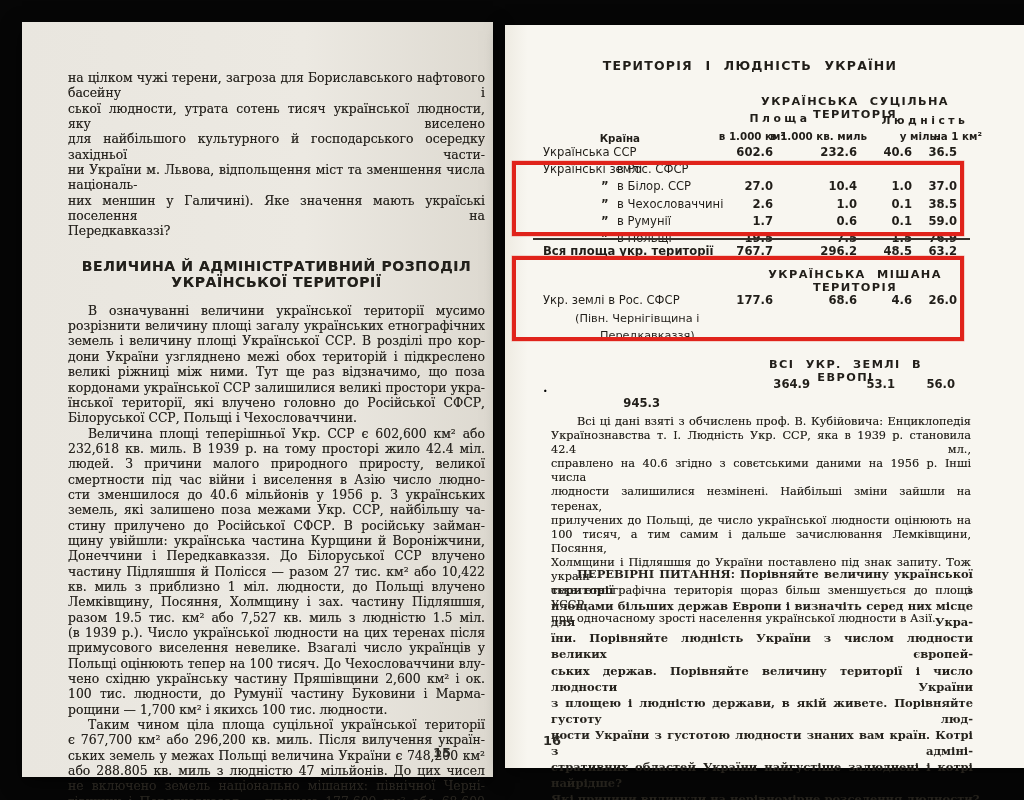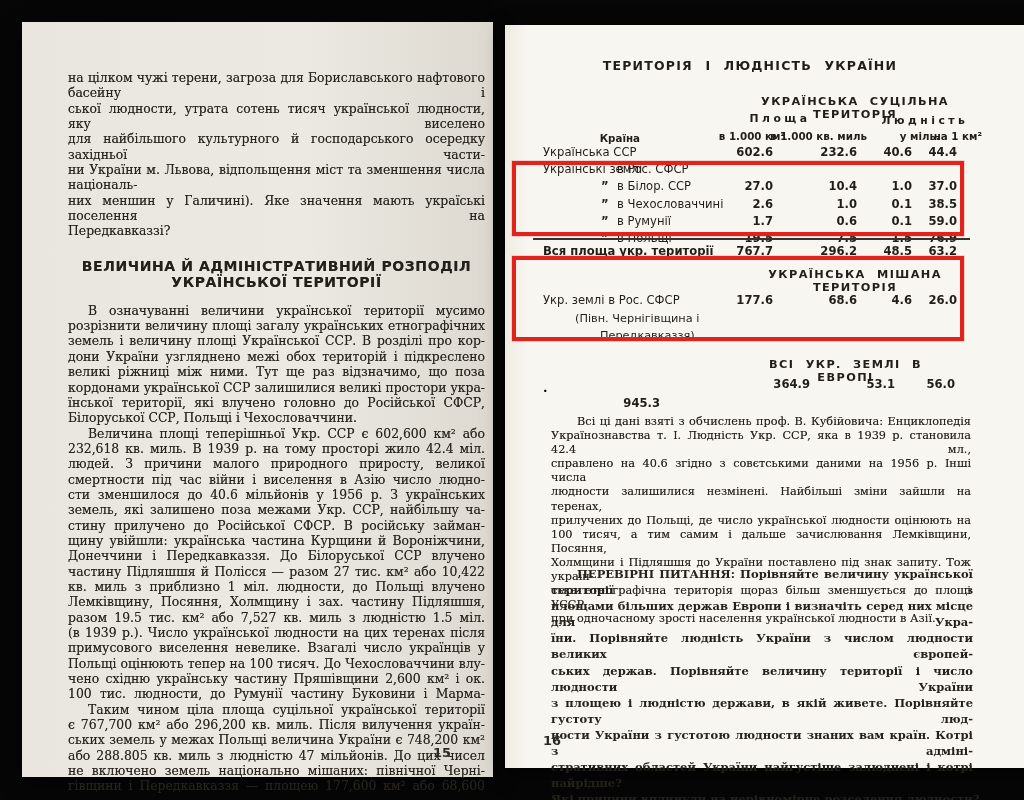--- a/index.html
+++ b/index.html
@@ -107,20 +107,21 @@
         <div class="line j">Донеччини і Передкавказзя. До Білоруської ССР влучено</div>
         <div class="line j">частину Підляшшя й Полісся — разом 27 тис. км² або 10,422</div>
         <div class="line j">кв. миль з приблизно 1 міл. людности, до Польщі влучено</div>
         <div class="line j">Лемківщину, Посяння, Холмщину і зах. частину Підляшшя,</div>
         <div class="line j">разом 19.5 тис. км² або 7,527 кв. миль з людністю 1.5 міл.</div>
         <div class="line j">(в 1939 р.). Число української людности на цих теренах після</div>
         <div class="line j">примусового виселення невелике. Взагалі число українців у</div>
         <div class="line j">Польщі оцінюють тепер на 100 тисяч. До Чехословаччини влу-</div>
         <div class="line j">чено східню українську частину Пряшівщини 2,600 км² і ок.</div>
         <div class="line j">100 тис. людности, до Румунії частину Буковини і Марма-</div>
+        <div class="line">рощини — 1,700 км² і якихсь 100 тис. людности.</div>
         <div class="line j ind">Таким чином ціла площа суцільної української території</div>
         <div class="line j">є 767,700 км² або 296,200 кв. миль. Після вилучення україн-</div>
         <div class="line j">ських земель у межах Польщі величина України є 748,200 км²</div>
         <div class="line j">або 288.805 кв. миль з людністю 47 мільйонів. До цих чисел</div>
         <div class="line j">не включено земель національно мішаних: північної Черні-</div>
         <div class="line j">гівщини і Передкавказзя — площею 177,600 км² або 68,600</div>
       </div>
     <div class="pagenum pn-left">15</div>
   </div>
 
@@ -135,21 +136,21 @@
     <div class="rp colh colh-sqmi">в 1.000 кв. миль</div>
     <div class="rp colh colh-mil">у міль.</div>
     <div class="rp colh colh-dens">на 1 км²</div>
 
     <div id="table-rows">
         <div class="trow" style="top: 120px;">
           <span class="lmain">Українська ССР</span>
           <span class="num n0">602.6</span>
           <span class="num n1">232.6</span>
           <span class="num n2">40.6</span>
-          <span class="num n3">44.4</span>
+          <span class="num n3">36.5</span>
         </div>
         <div class="trow" style="top: 137.2px; padding-left: 16px;">
           <span class="lmain">Українські землі</span>
           <span class="lsub">в Рос. СФСР</span>
         </div>
         <div class="trow" style="top: 154.4px;">
           <span class="ditto">”</span>
           <span class="lsub">в Білор. ССР</span>
           <span class="num n0">27.0</span>
           <span class="num n1">10.4</span>

